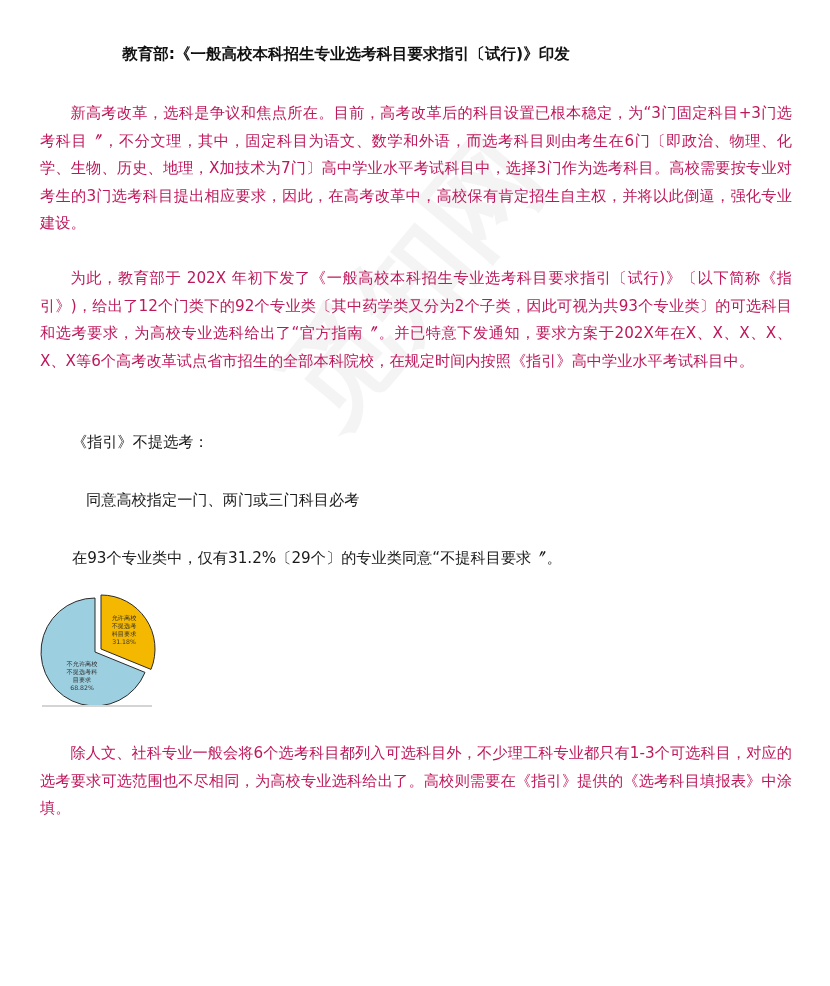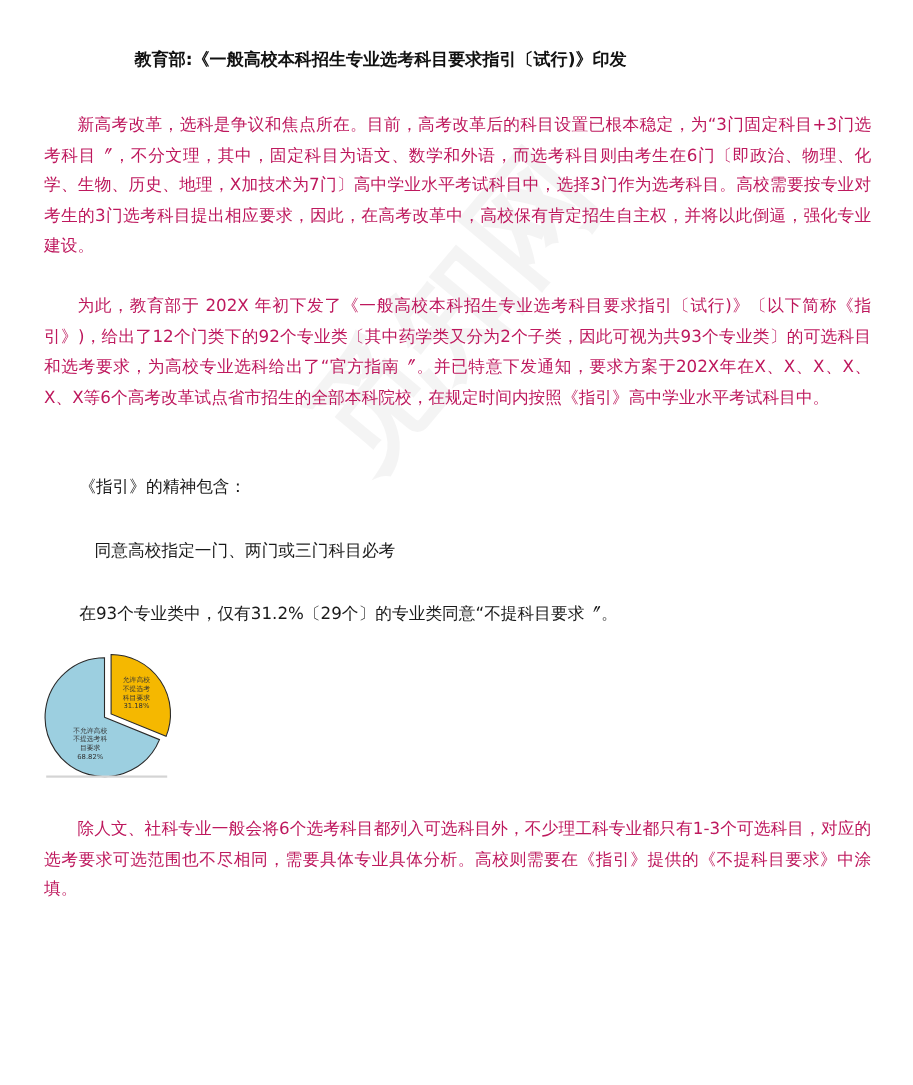--- a/index.html
+++ b/index.html
@@ -35,21 +35,21 @@
 <body>
 
 <div class="watermark">觅知网</div>
 
 <div class="title">教育部:《一般高校本科招生专业选考科目要求指引〔试行)》印发</div>
 
 <p class="para" style="top:100px;">新高考改革，选科是争议和焦点所在。目前，高考改革后的科目设置已根本稳定，为“3门固定科目+3门选考科目〞，不分文理，其中，固定科目为语文、数学和外语，而选考科目则由考生在6门〔即政治、物理、化学、生物、历史、地理，X加技术为7门〕高中学业水平考试科目中，选择3门作为选考科目。高校需要按专业对考生的3门选考科目提出相应要求，因此，在高考改革中，高校保有肯定招生自主权，并将以此倒逼，强化专业建设。</p>
 
 <p class="para" style="top:265px;">为此，教育部于 202X 年初下发了《一般高校本科招生专业选考科目要求指引〔试行)》〔以下简称《指引》)，给出了12个门类下的92个专业类〔其中药学类又分为2个子类，因此可视为共93个专业类〕的可选科目和选考要求，为高校专业选科给出了“官方指南〞。并已特意下发通知，要求方案于202X年在X、X、X、X、X、X等6个高考改革试点省市招生的全部本科院校，在规定时间内按照《指引》高中学业水平考试科目中。</p>
 
-<div class="line" style="top:432px;">《指引》的精神包含：</div>
+<div class="line" style="top:432px;">《指引》不提选考：</div>
 
 <div class="line" style="top:490px;margin-left:14px;">同意高校指定一门、两门或三门科目必考</div>
 
 <div class="line" style="top:548px;">在93个专业类中，仅有31.2%〔29个〕的专业类同意“不提科目要求〞。</div>
 
 <div class="pie-wrap">
   <svg width="118" height="118" viewBox="0 0 118 118" xmlns="http://www.w3.org/2000/svg">
 
     <path d="M57,60 L107.0,80.4 A54,54 0 1,1 57,6 Z" fill="#9ccfe0" stroke="#2a2a2a" stroke-width="1"></path>
 
@@ -61,13 +61,13 @@
       <text x="86" y="52">31.18%</text>
       <text x="44" y="74">不允许高校</text>
       <text x="44" y="82">不提选考科</text>
       <text x="44" y="90">目要求</text>
       <text x="44" y="98">68.82%</text>
     </g>
   </svg>
 </div>
 <div class="pie-rule"></div>
 
-<p class="para" style="top:740px;">除人文、社科专业一般会将6个选考科目都列入可选科目外，不少理工科专业都只有1-3个可选科目，对应的选考要求可选范围也不尽相同，需要具体专业具体分析。高校则需要在《指引》提供的《不提科目要求》中涂填。</p>
+<p class="para" style="top:740px;">除人文、社科专业一般会将6个选考科目都列入可选科目外，不少理工科专业都只有1-3个可选科目，对应的选考要求可选范围也不尽相同，为高校专业选科给出了。高校则需要在《指引》提供的《选考科目填报表》中涂填。</p>
 
 </body></html>

